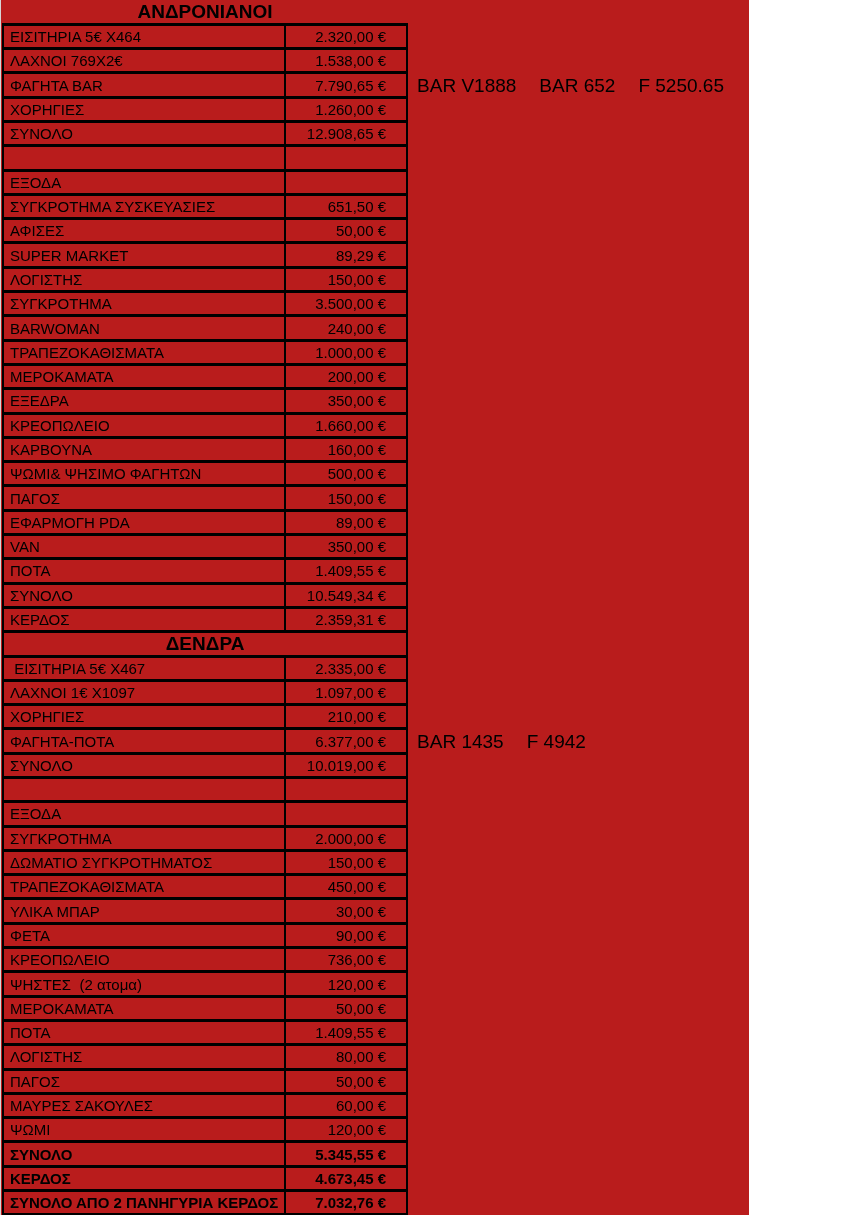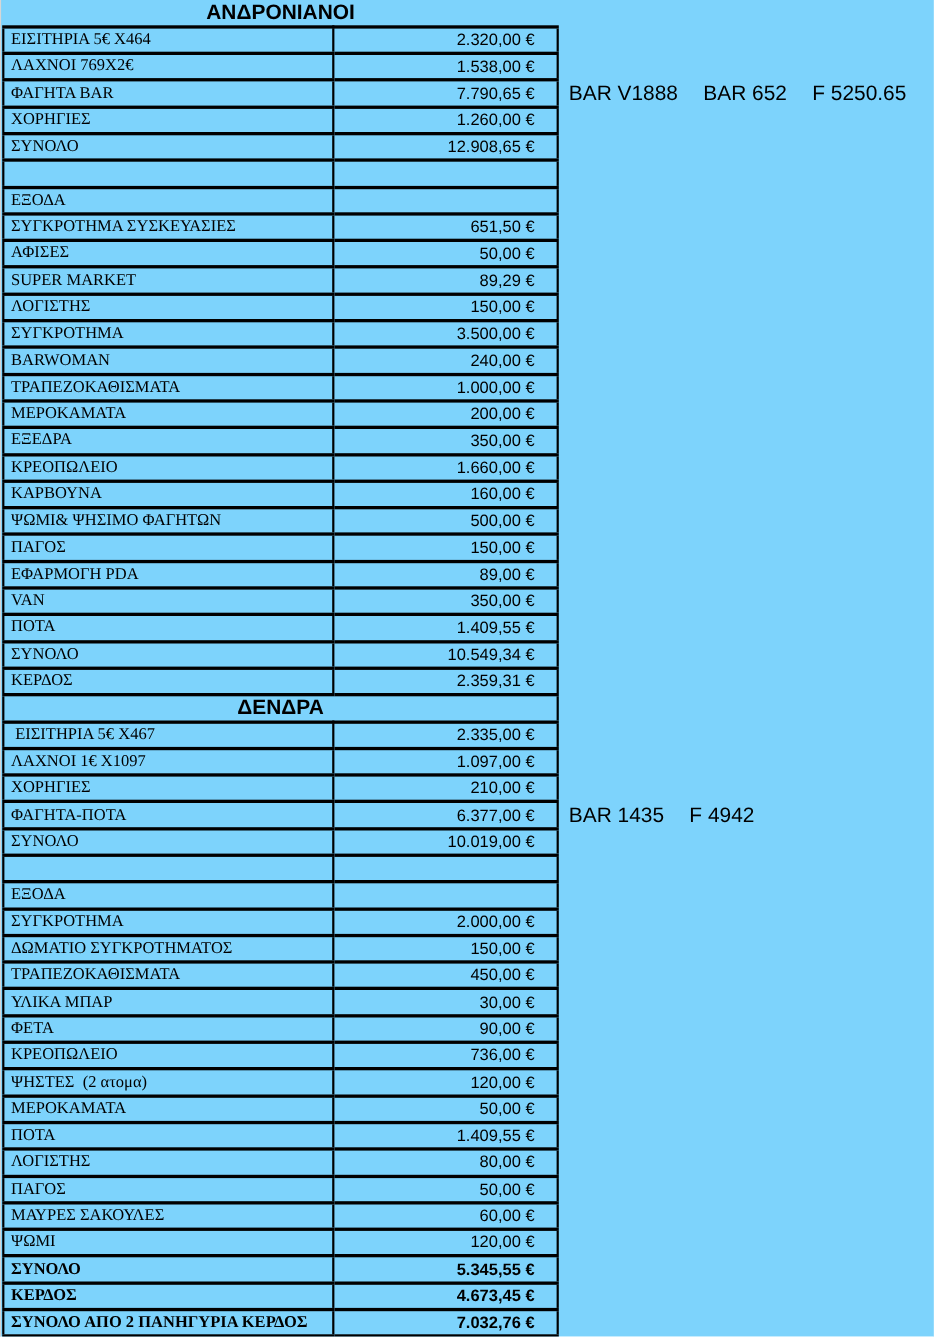--- a/index.html
+++ b/index.html
@@ -5,22 +5,22 @@
   * { margin: 0; padding: 0; box-sizing: border-box; }
   html, body {
     width: 849px; height: 1215px;
     background: #ffffff;
     font-family: "Liberation Sans", sans-serif;
     color: #000000;
     overflow: hidden;
   }
   .sheet {
     position: relative;
-    width: 849px; height: 1215px;
-    background: #7dd3fc;
+    width: 749px; height: 1215px;
+    background: #b91c1c;
   }
   .left-gridline {
     position: absolute;
     left: 0; top: 0;
     width: 1px; height: 1215px;
     background: #d6d6d6;
   }
   table.ledger {
     position: absolute;
     left: 2px; top: 0;
@@ -35,21 +35,20 @@
     font-size: 15px;
     line-height: 1;
     vertical-align: middle;
     overflow: hidden;
   }
   td.cell { border: 2px solid #000; border-top-width: 3px; border-bottom-width: 3px; }
   td.label {
     padding: 0 6px;
     text-align: left;
     white-space: pre;
-    font-family: Liberation Serif, serif;
   }
   td.value {
     padding: 0 20px;
     text-align: right;
     white-space: nowrap;
   }
   tr.bold td.label, tr.bold td.value { font-weight: bold; }
   td.section-title {
     text-align: center;
     font-weight: bold;

